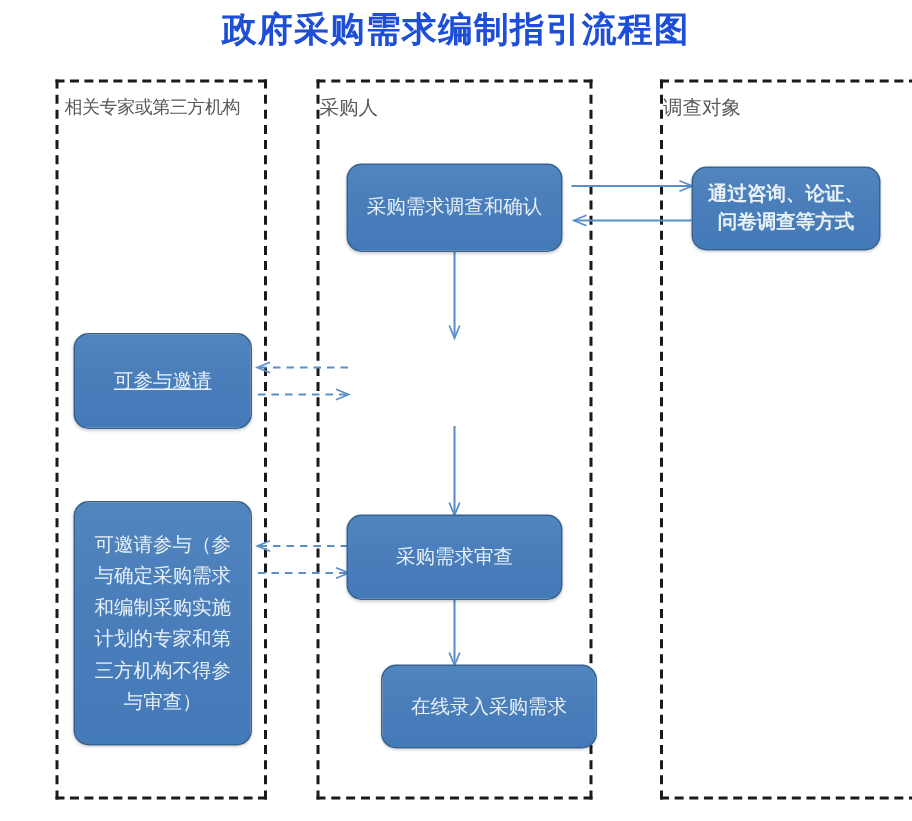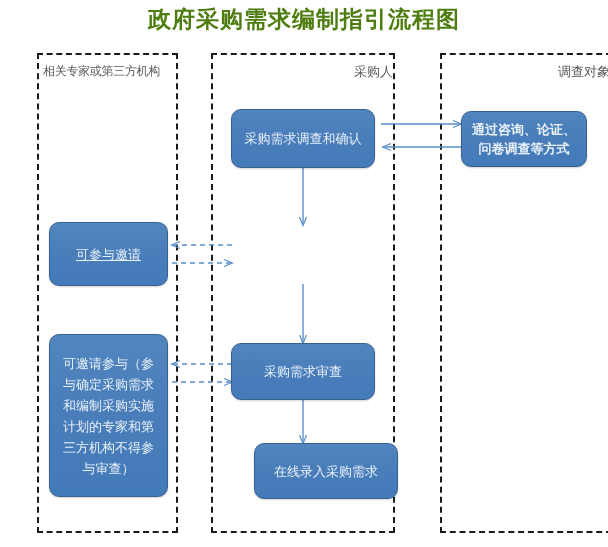--- a/index.html
+++ b/index.html
@@ -23,37 +23,37 @@
   #title {
     position: absolute;
     left: 0;
     top: 4px;
     width: 608px;
     text-align: center;
     font-family: "DejaVu Serif", "Liberation Serif", serif;
     font-size: 23px;
     font-weight: 700;
     letter-spacing: 1px;
-    color: #4d7c0f;
+    color: #1d4ed8;
     white-space: nowrap;
   }
 
   
   .lane {
     position: absolute;
     border: 2px dashed #1a1a1a;
     box-sizing: border-box;
     background: transparent;
   }
   .lane-label {
     position: absolute;
     top: 8px;
     left: 0;
     width: 100%;
-    text-align: right;
+    text-align: left;
     font-family: "DejaVu Serif", "Liberation Serif", serif;
     font-size: 13px;
     color: #595959;
     white-space: nowrap;
   }
   .lane-label.small {
     font-size: 12px;
     text-align: left;
     padding-left: 4px;
     letter-spacing: -0.3px;

